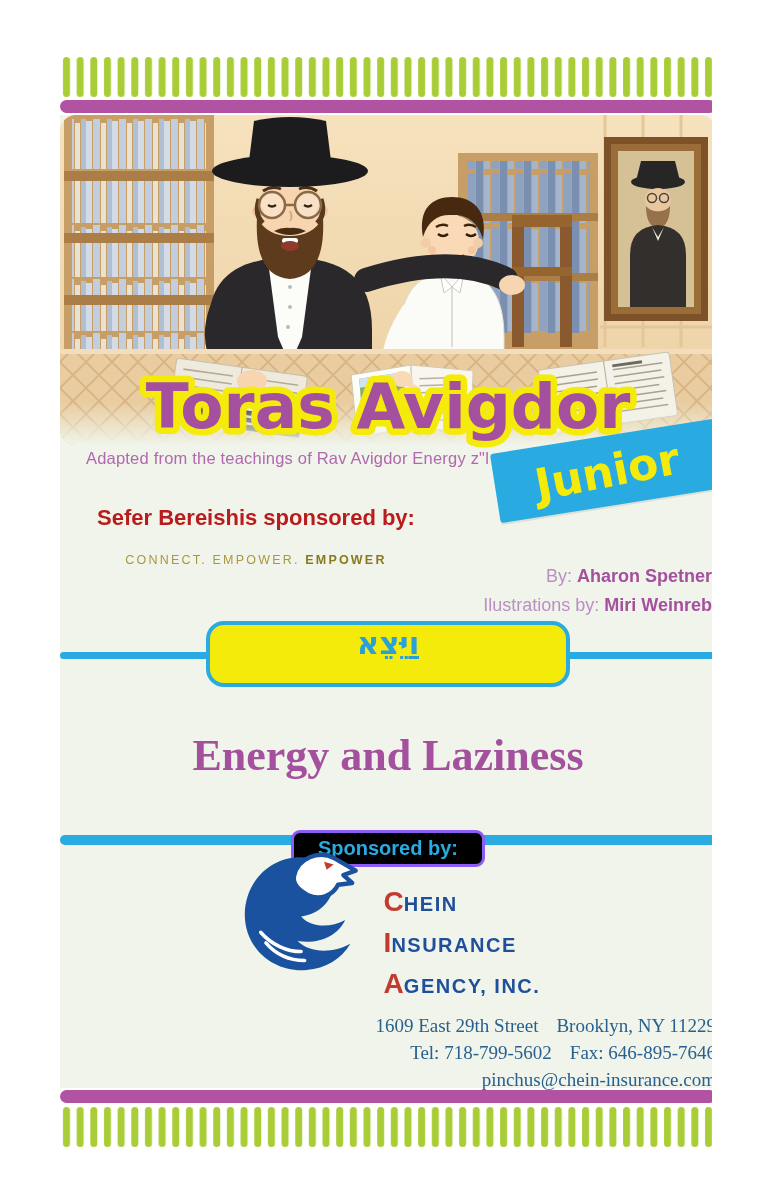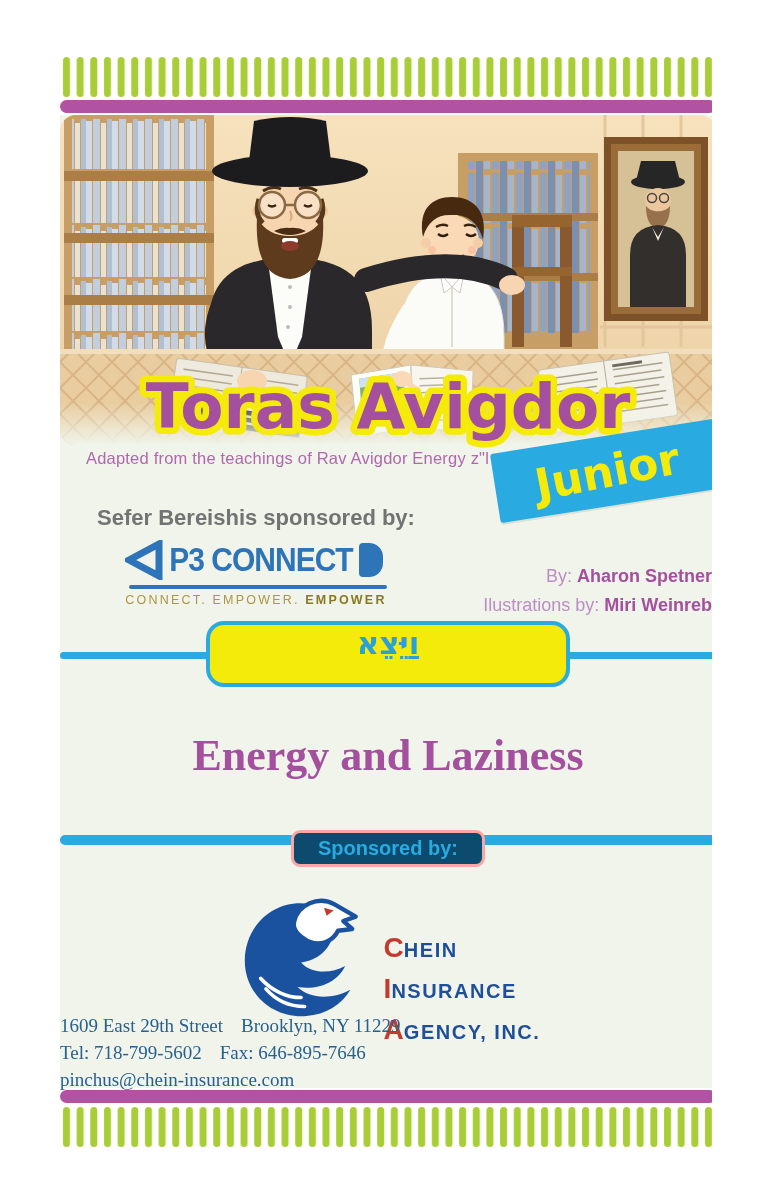--- a/index.html
+++ b/index.html
@@ -23,52 +23,52 @@
   .masthead text{font-family:"DejaVu Sans",sans-serif;font-weight:bold;}
 
   .subtitle{left:86px;top:449px;width:420px;font-size:16.5px;color:#b168ae;letter-spacing:.2px;}
 
   .junior{left:494px;top:436px;width:226px;height:70px;background:#29abe2;border-radius:3px;
           transform:rotate(-9deg);display:flex;align-items:center;justify-content:center;
           box-shadow:0 2px 0 rgba(0,0,0,.08);}
   .junior span{font-family:"DejaVu Sans",sans-serif;font-weight:bold;font-size:44px;color:#f5eb0b;transform:rotate(-2deg);}
 
   .sponsor-col{left:66px;top:505px;width:380px;text-align:center;}
-  .sefer-heading{font-size:22px;font-weight:bold;color:#737373;margin-bottom:9px;}
+  .sefer-heading{font-size:22px;font-weight:bold;color:#b91c1c;margin-bottom:22px;}
   .p3-lockup{position:relative;display:inline-flex;align-items:center;gap:6px;padding:0 6px 9px 2px;}
   .p3-text{font-size:30px;font-weight:bold;color:#2d74b9;letter-spacing:-1px;transform:scaleY(1.08);}
   .p3-cap{width:24px;height:34px;background:#2d74b9;border-radius:4px 14px 14px 4px;}
   .p3-underline{position:absolute;left:6px;right:2px;bottom:0;height:4px;background:#2d74b9;border-radius:2px;}
   .p3-tagline{font-size:12.5px;letter-spacing:2.2px;color:#ab9743;margin-top:4px;}
   .p3-tagline b{color:#8a7a1e;font-weight:bold;}
 
   .byline{left:420px;top:548px;width:292px;text-align:right;font-size:18px;line-height:29px;margin-top:14px;}
   .byline .lbl{color:#bb8ec4;}
   .byline .nm{color:#a4509e;font-weight:bold;}
 
   .parsha-line{left:60px;top:652px;width:656px;height:7px;background:#29abe2;border-radius:4px;}
   .parsha-pill{left:206px;top:621px;width:364px;height:66px;background:#f5eb0b;border:4px solid #29abe2;
                border-radius:18px;display:flex;align-items:flex-start;justify-content:center;box-sizing:border-box;}
   .parsha-pill span{font-family:"DejaVu Sans",sans-serif;font-weight:bold;font-size:31px;color:#2aa0d8;}
 
   .episode-title{left:60px;top:730px;width:656px;text-align:center;
                  font-family:Liberation Serif, serif;font-weight:bold;font-size:44px;color:#a4509e;}
 
   .cyan-bar{left:60px;top:835px;width:656px;height:10px;background:#29abe2;border-radius:5px;}
-  .sponsored-tab{left:291px;top:830px;width:194px;height:37px;background:#0c4a6e;border:3px solid #fca5a5;
+  .sponsored-tab{left:291px;top:830px;width:194px;height:37px;background:#000000;border:3px solid #8b5cf6;
                  border-radius:9px;display:flex;align-items:center;justify-content:center;box-sizing:border-box;}
   .sponsored-tab span{font-size:20px;font-weight:bold;color:#29abe2;}
 
-  .chein{left:60px;top:892px;width:656px;display:flex;justify-content:center;gap:16px;}
+  .chein{left:60px;top:846px;width:656px;display:flex;justify-content:center;gap:16px;}
   .chein-name{padding-top:40px;}
   .chein-line{margin-bottom:9px;white-space:nowrap;}
   .chein-line .init{font-size:28px;font-weight:bold;color:#c23b2e;}
   .chein-line .rest{font-size:20px;font-weight:bold;color:#1f4f9b;letter-spacing:1.5px;}
 
-  .address{left:60px;top:1012px;width:656px;text-align:left;font-family:"Liberation Serif",serif;
+  .address{left:60px;top:1012px;width:656px;text-align:right;font-family:"Liberation Serif",serif;
            font-size:19px;color:#28618f;line-height:27px;}
   .address .gap{display:inline-block;width:18px;}
 </style>
 </head>
 <body>
 
 <div class="page">
 
   <div class="abs dashes dashes-top">
     <svg width="656" height="40">
@@ -241,28 +241,20 @@
   </svg>
 
   <div class="abs subtitle">Adapted from the teachings of Rav Avigdor Energy z"l</div>
 
   <div class="abs junior">
     <span>Junior</span>
   </div>
 
   <div class="abs sponsor-col">
     <div class="sefer-heading">Sefer Bereishis sponsored by:</div>
-    <div class="p3-lockup">
-      <svg width="38" height="40" viewBox="0 0 38 40">
-        <path d="M34 4 L34 36 L4 20 Z" fill="none" stroke="#2d74b9" stroke-width="7" stroke-linejoin="miter"></path>
-      </svg>
-      <span class="p3-text">P3 CONNECT</span>
-      <div class="p3-cap"></div>
-      <div class="p3-underline"></div>
-    </div>
     <div class="p3-tagline">
       <span>CONNECT. EMPOWER. </span><b>EMPOWER</b>
     </div>
   </div>
 
   <div class="abs byline">
     <div>
       <span class="lbl">By:</span>
       <span class="nm">Aharon Spetner</span>
     </div>

